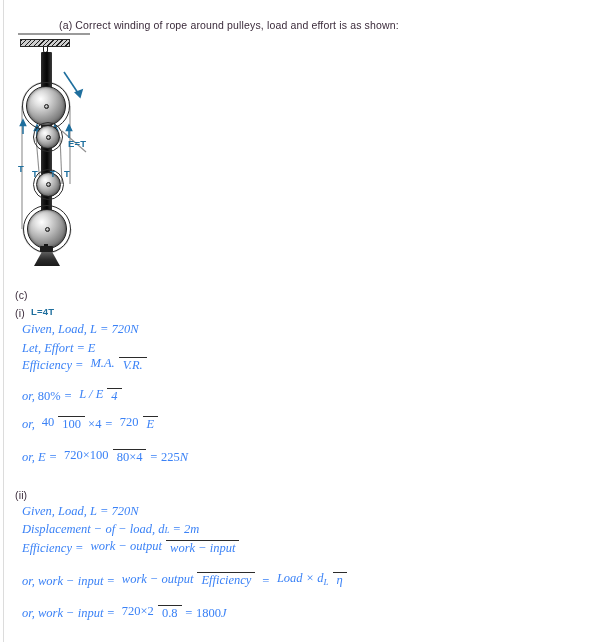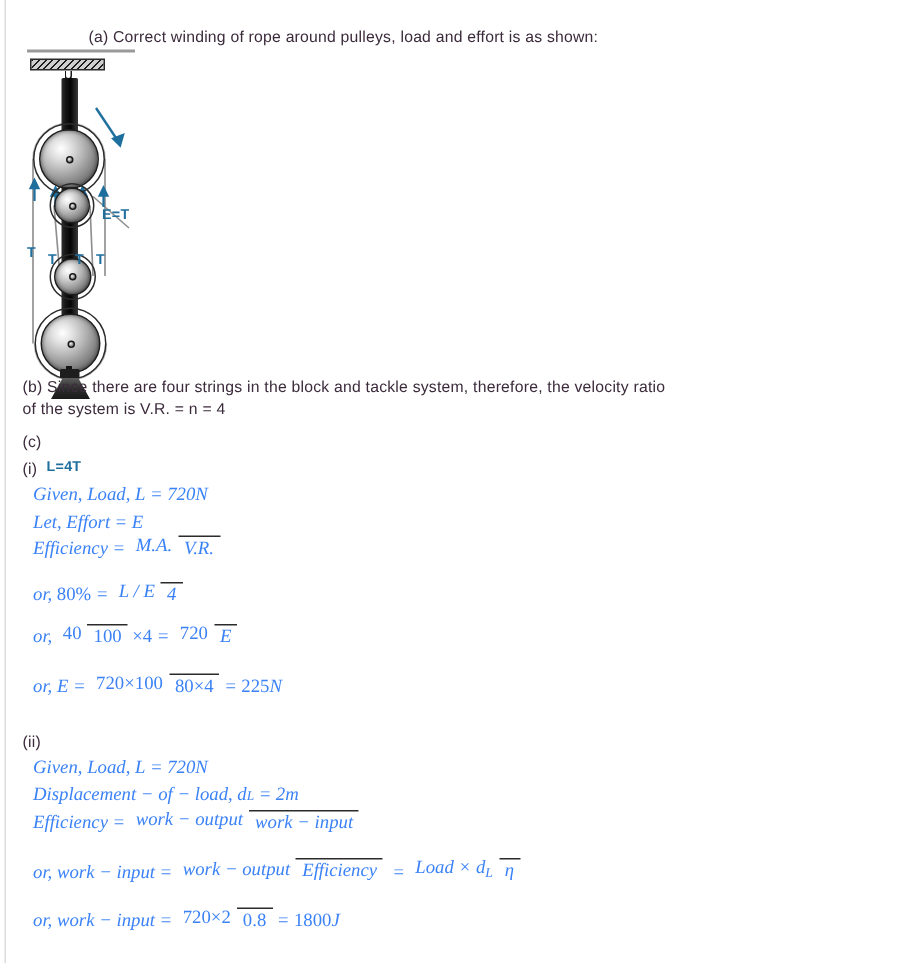--- a/index.html
+++ b/index.html
@@ -295,22 +295,20 @@
     <div class="weight"></div>
 
     <div class="flabel lbl-e">E=T</div>
     <div class="flabel lbl-t1">T</div>
     <div class="flabel lbl-t2">T</div>
     <div class="flabel lbl-t3">T</div>
     <div class="flabel lbl-t4">T</div>
     <div class="flabel lbl-l">L=4T</div>
   </div>
 
-  <div class="prose p-b1">(b) Since  there  are  four  strings  in  the  block  and tackle  system,  therefore, the  velocity  ratio</div>
-  <div class="prose p-b2">of the system is  V.R.  = n  =  4</div>
 
   <div class="prose p-c">(c)</div>
   <div class="prose p-i">(i)</div>
 
   <div class="math m1">
     <span>Given, Load, L</span>
     <span class="sp"></span>
     <span>=</span>
     <span class="sp"></span>
     <span>720</span>

